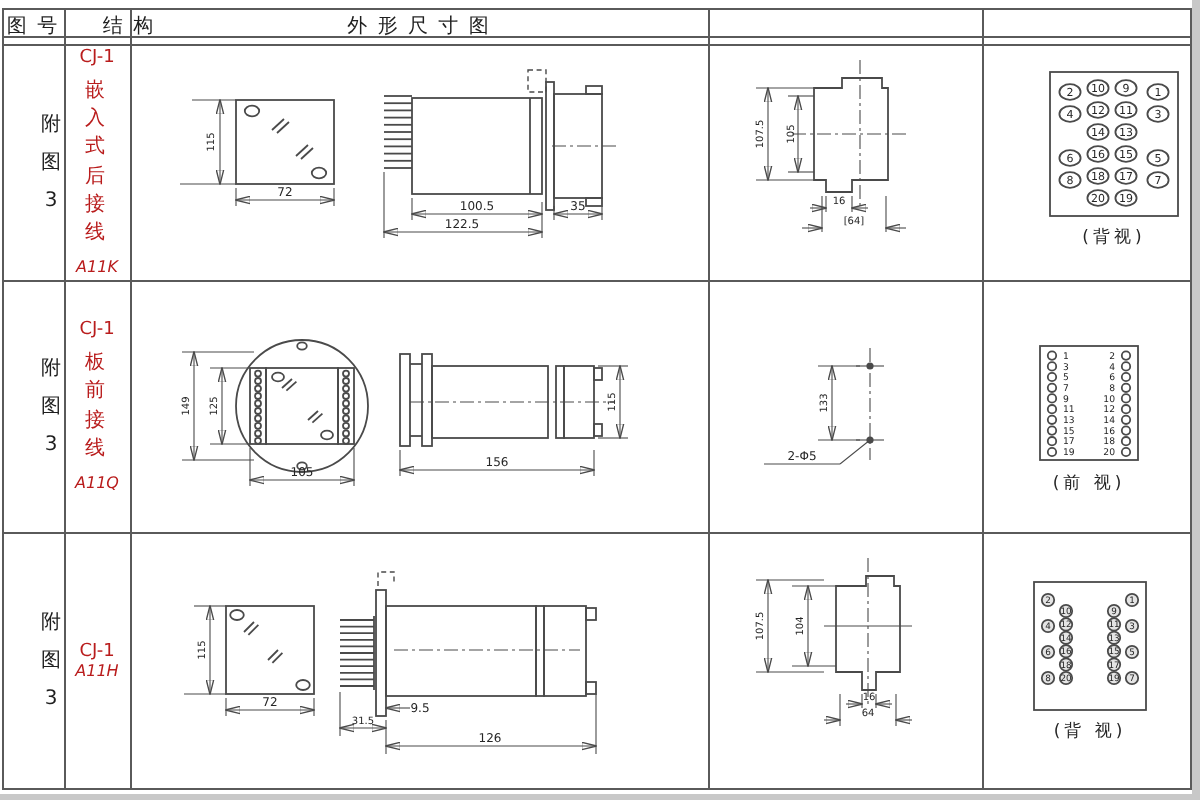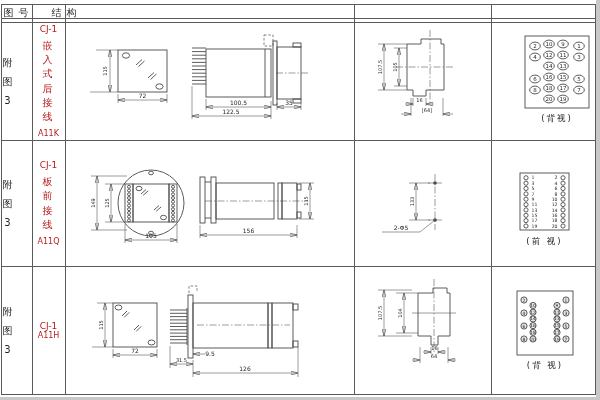--- a/index.html
+++ b/index.html
@@ -2,26 +2,26 @@
 <html><head>
 <meta charset="utf-8">
 <style>
 html,body{margin:0;padding:0;}
 .page{position:relative;width:600px;height:400px;background:#fff;overflow:hidden;
   font-family:"DejaVu Sans","Liberation Sans",sans-serif;color:#222;}
 .gv{position:absolute;top:4px;height:390px;width:1px;background:#5a5a5a;}
 .gh{position:absolute;left:1px;width:595px;height:1px;background:#5a5a5a;}
 .hc{position:absolute;top:5px;height:15px;display:flex;align-items:center;justify-content:center;
   font-size:10px;letter-spacing:1px;color:#1f1f1f;white-space:pre;}
-.figc{position:absolute;left:1px;width:31px;display:flex;align-items:center;justify-content:flex-start;}
+.figc{position:absolute;left:1px;width:31px;display:flex;align-items:center;justify-content:flex-end;}
 .vt{width:13px;word-break:break-all;line-height:1.9;font-size:10px;text-align:center;color:#1f1f1f;}
 .structc{position:absolute;left:32px;width:33px;display:flex;flex-direction:column;align-items:center;justify-content:center;color:#b91c1c;}
 .model{font-size:9px;}
 .vt2{width:12px;word-break:break-all;line-height:1.42;font-size:10px;text-align:left;margin:5px 0;}
-.code{font-size:8px;}
+.code{font-size:8px;font-style:italic;}
 svg{position:absolute;overflow:visible;}
 svg line,svg path,svg rect,svg ellipse,svg circle,svg polyline{stroke:#4a4a4a;fill:none;stroke-width:0.9;}
 svg .ext{stroke-width:0.55;}
 svg .dd{stroke-width:0.55;stroke-dasharray:7 2 1.5 2;}
 svg .dsh{stroke-width:0.7;stroke-dasharray:2.5 1.8;}
 svg .fill{fill:#4a4a4a;stroke:none;}
 svg .tfill{fill:#e4e4e4;}
 svg text{fill:#262626;stroke:none;font-family:"DejaVu Sans","Liberation Sans",sans-serif;}
 .dt{font-size:6px;text-anchor:middle;}
 .dt5{font-size:5px;text-anchor:middle;}
@@ -31,20 +31,21 @@
 .vlb{font-size:8.5px;text-anchor:middle;letter-spacing:2px;}
 .edge{position:absolute;background:#c8c8c8;}
 </style>
 </head>
 <body>
 
 <div class="page">
 
   <div class="hc" style="left:1px;width:31px">图 号</div>
   <div class="hc" style="left:48px;width:33px">结 构</div>
+  <div class="hc" style="left:65px;width:289px">外 形 尺 寸 图</div>
 
   <div class="figc" style="top:22px;height:118px">
       <div class="vt">附图3</div>
     </div>
   <div class="figc" style="top:140px;height:126px">
       <div class="vt">附图3</div>
     </div>
   <div class="figc" style="top:266px;height:128px">
       <div class="vt">附图3</div>
     </div>

